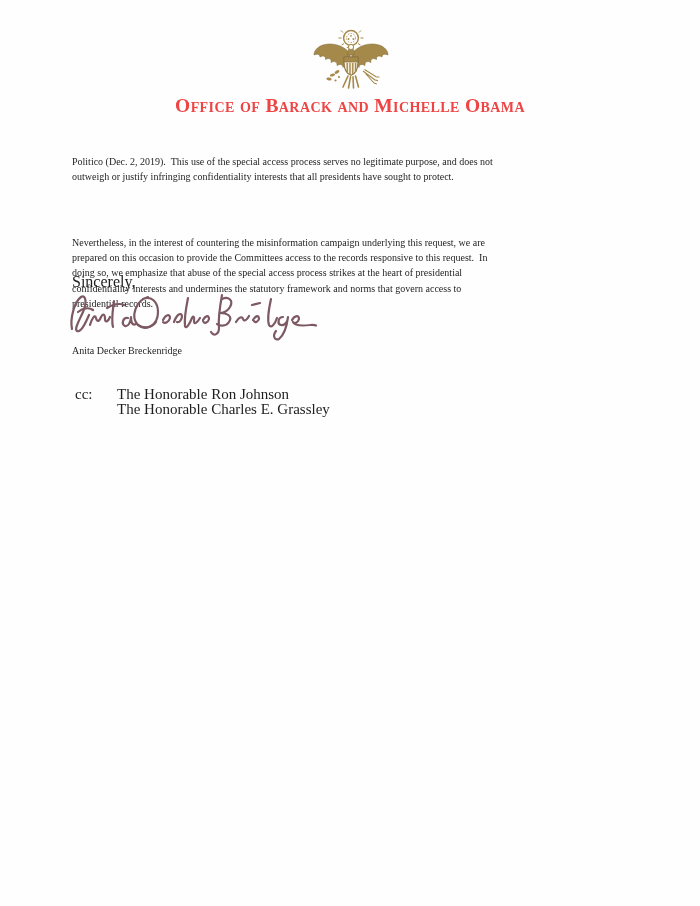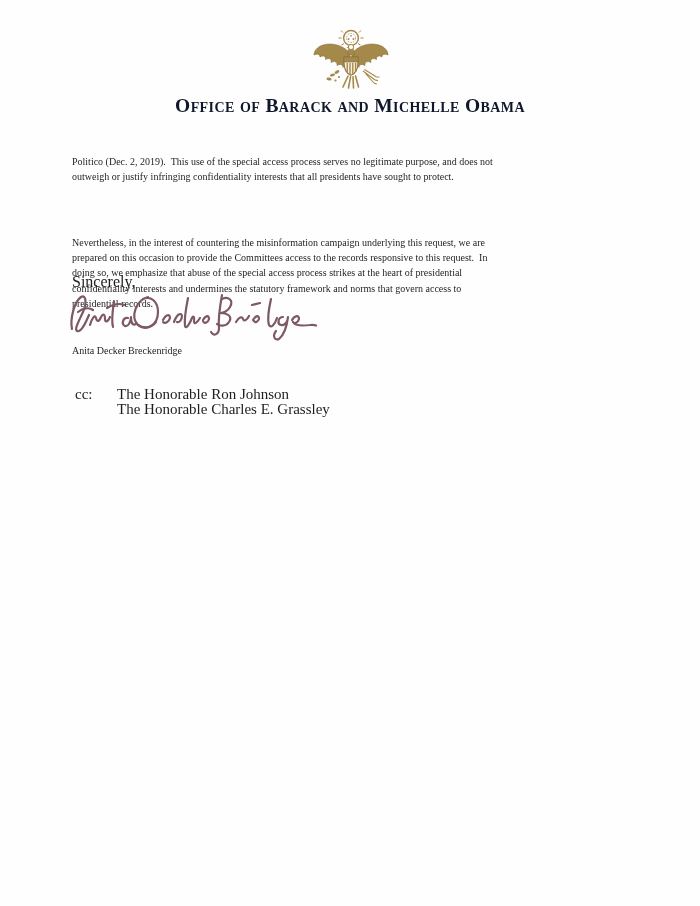--- a/index.html
+++ b/index.html
@@ -26,21 +26,21 @@
   .office-title {
     position: absolute;
     left: 0;
     right: 0;
     top: 95px;
     text-align: center;
     font-variant: small-caps;
     font-weight: 700;
     font-size: 19.5px;
     letter-spacing: 0.4px;
-    color: #0f172a;
+    color: #ef4444;
   }
   .letter-body {
     position: absolute;
     left: 72px;
     top: 123px;
     width: 600px;
     font-size: 10px;
     line-height: 15.3px;
     white-space: pre-wrap;
   }

